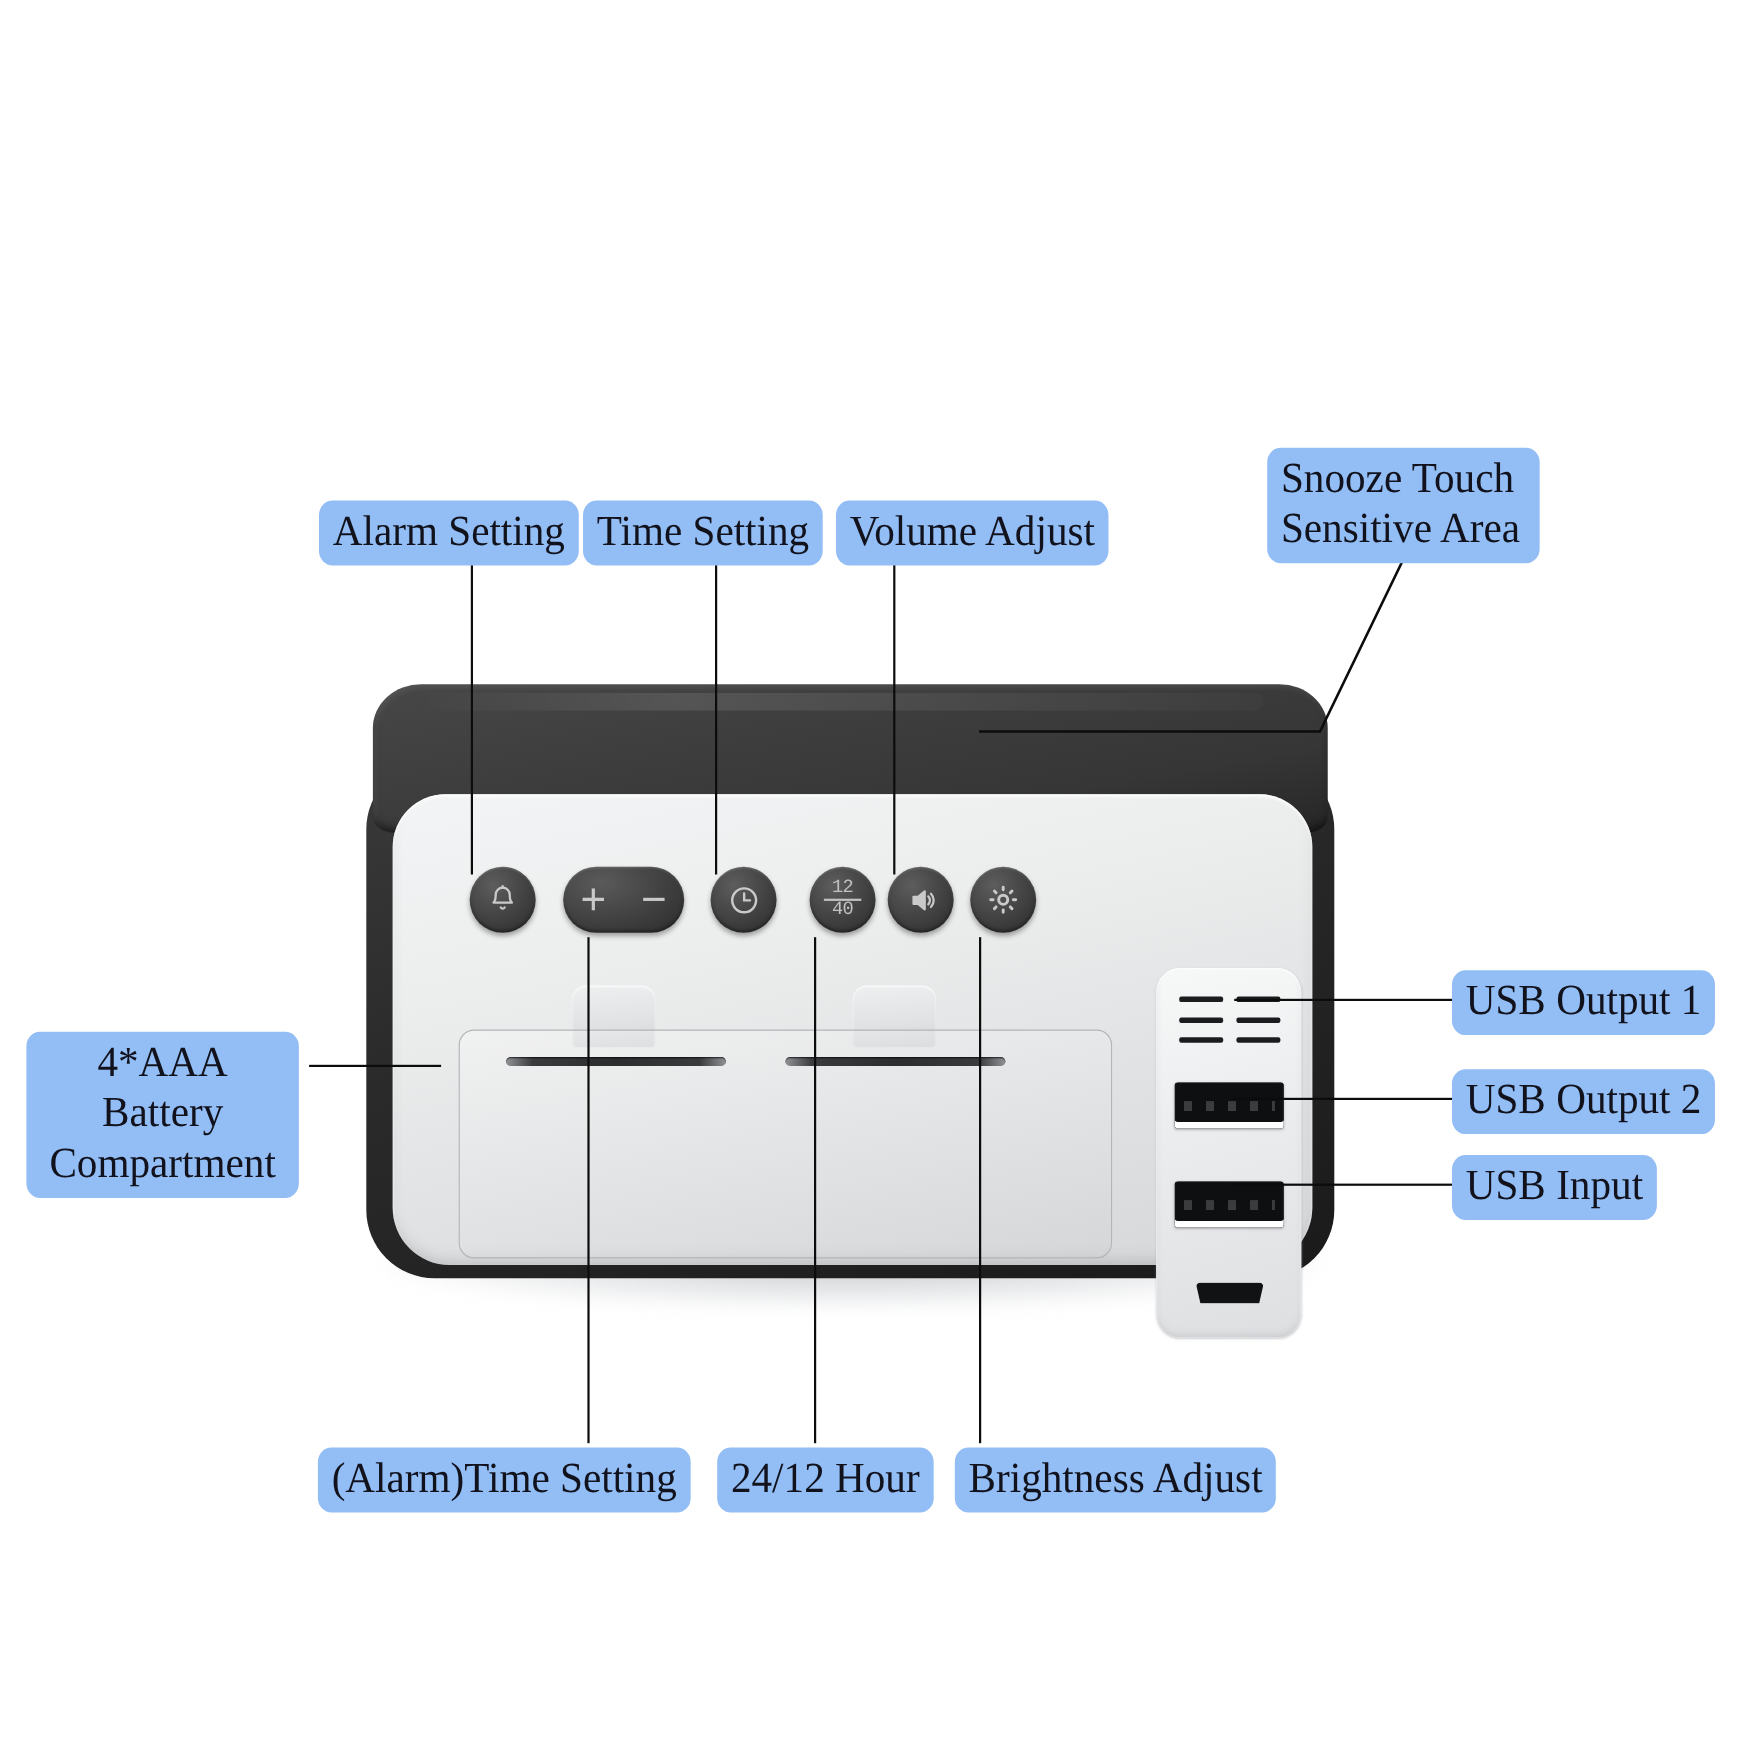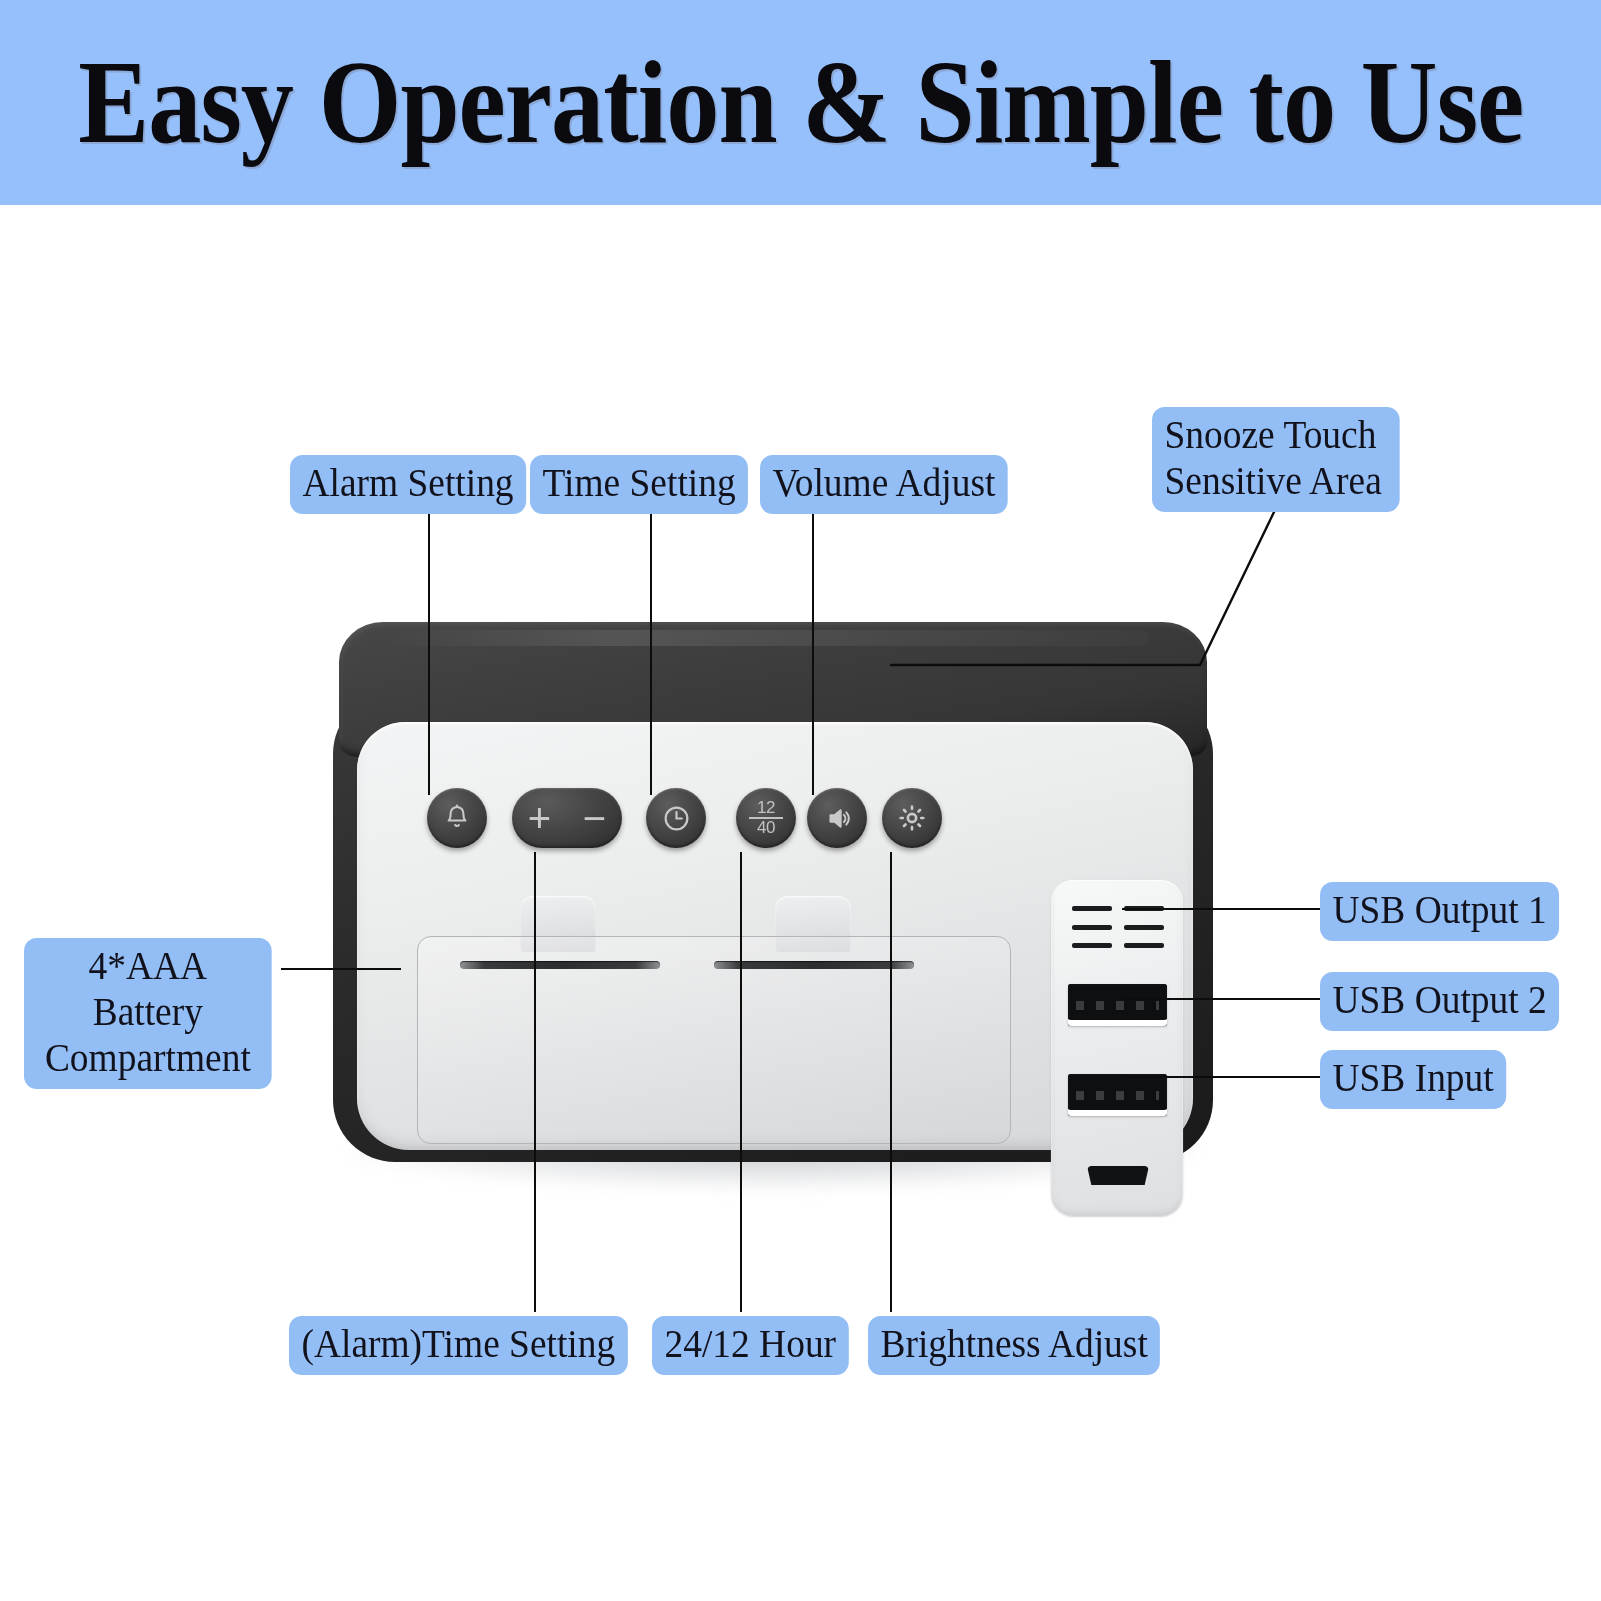--- a/index.html
+++ b/index.html
@@ -142,21 +142,21 @@
   }
   .plusminus {
     color: #c9c9c9;
     font-family: "Liberation Sans", "DejaVu Sans", sans-serif;
     font-size: 40px;
     line-height: 1;
     font-weight: 300;
   }
   .icon-1224 {
     color: #c2c2c2;
-    font-family: Liberation Sans, sans-serif;
+    font-family: Liberation Mono, monospace;
     font-size: 17px;
     line-height: 0.95;
     text-align: center;
     letter-spacing: -0.5px;
   }
   .icon-1224 .bar {
     height: 2px; background: #c2c2c2;
     margin: 1px 0; width: 34px;
   }
 
@@ -227,23 +227,20 @@
     border-radius: 4px / 6px;
     clip-path: polygon(0 0, 100% 0, 93% 100%, 7% 100%);
     box-shadow: 0 1px 2px rgba(130,132,138,0.5);
   }
 </style>
 </head>
 <body>
 
 <div id="page">
 
-  <div id="header-banner">
-    <div id="header-title">Easy Operation &amp; Simple to Use</div>
-  </div>
 
   <div id="device">
 
     <div id="device-shadow"></div>
     <div id="case-outer"></div>
     <div id="snooze-shell"></div>
 
     <div id="face">
 
       <div class="btn" style="left:70px; top:66px; width:60px; height:60px;">

